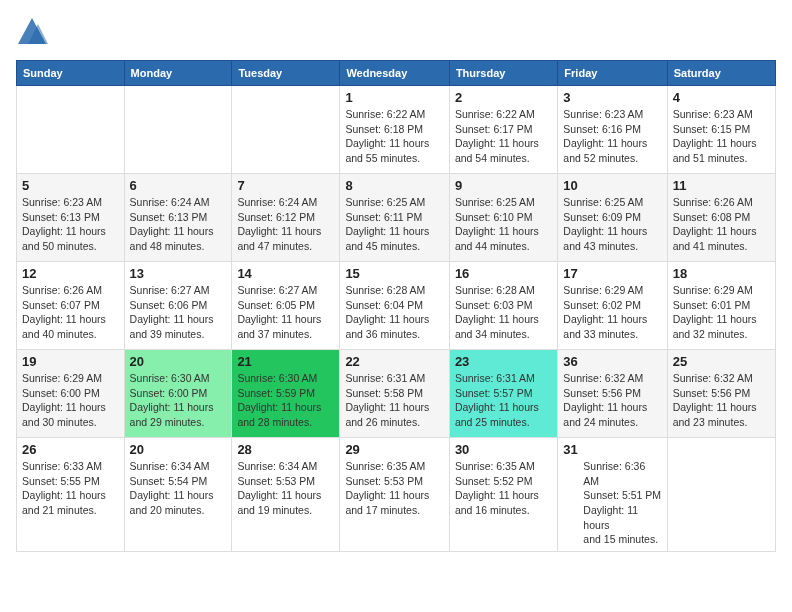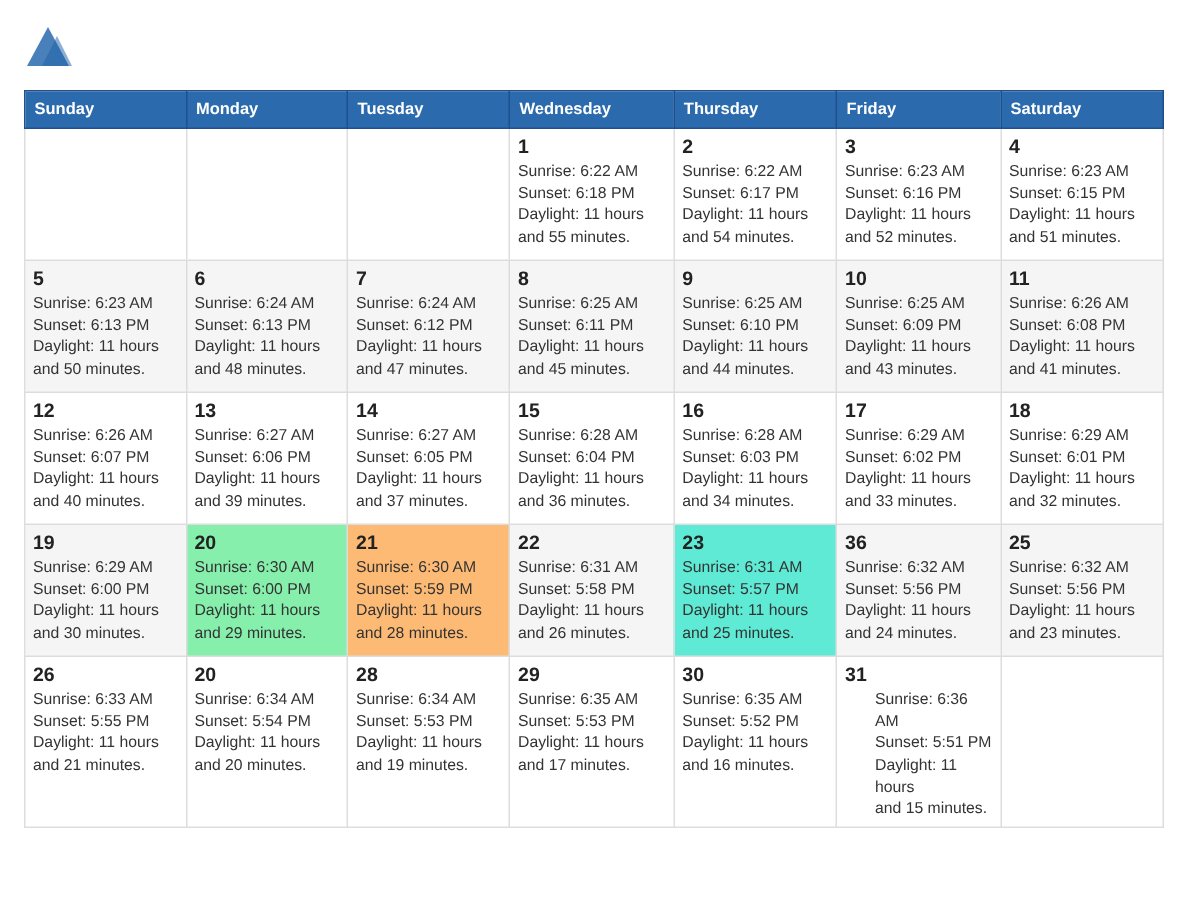--- a/index.html
+++ b/index.html
@@ -256,21 +256,21 @@
 Daylight: 11 hours
 and 30 minutes.</div>
         </td>
         <td style="background: #86efac;">
           <div class="day-num">20</div>
           <div class="day-info" style="white-space: pre-line;">Sunrise: 6:30 AM
 Sunset: 6:00 PM
 Daylight: 11 hours
 and 29 minutes.</div>
         </td>
-        <td style="background: #fdba74;">
+        <td style="background: #22c55e;">
           <div class="day-num">21</div>
           <div class="day-info" style="white-space: pre-line;">Sunrise: 6:30 AM
 Sunset: 5:59 PM
 Daylight: 11 hours
 and 28 minutes.</div>
         </td>
         <td style="background: rgb(245, 245, 245);">
           <div class="day-num">22</div>
           <div class="day-info" style="white-space: pre-line;">Sunrise: 6:31 AM
 Sunset: 5:58 PM

